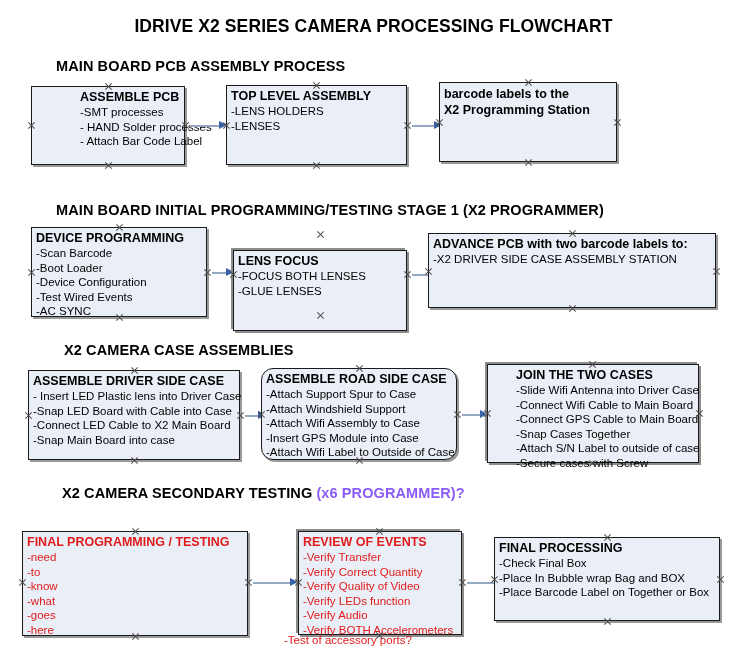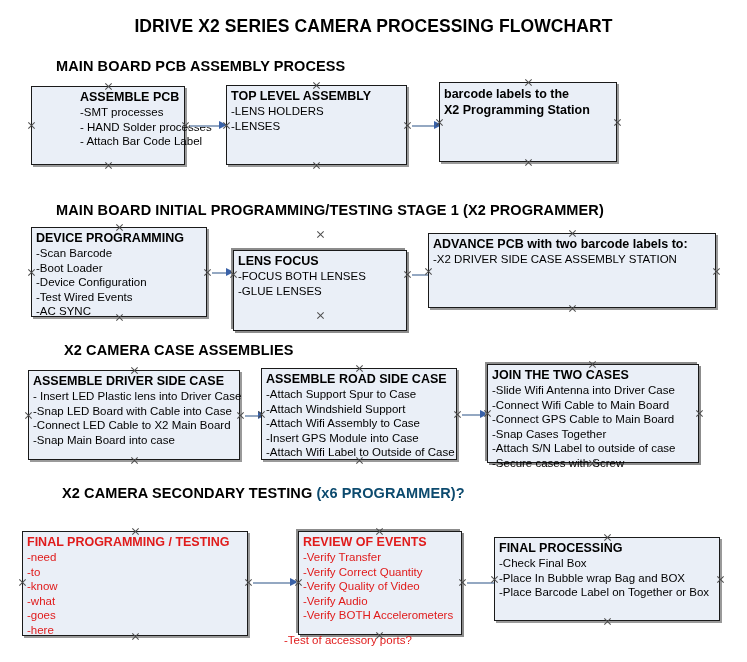--- a/index.html
+++ b/index.html
@@ -37,21 +37,21 @@
   }
   .section-title {
     position: absolute;
     font-size: 14.5px;
     font-weight: bold;
     white-space: nowrap;
     letter-spacing: 0.1px;
     margin-left: 32px;
   }
   .section-title .accent {
-    color: #0c4a6e;
+    color: #8b5cf6;
   }
 
   
   .box {
     position: absolute;
     background: #eaeff7;
     border: 1px solid #1a1a1a;
     box-sizing: border-box;
     overflow: visible;
   }
@@ -248,39 +248,39 @@
     </div>
   </div>
   <div class="handle" style="left:130px; top:366px;"></div>
   <div class="handle" style="left:130px; top:456px;"></div>
   <div class="handle" style="left:24px; top:411px;"></div>
   <div class="handle" style="left:236px; top:411px;"></div>
 
   <div class="connector" style="left:245px; top:415px; width:18px;"></div>
   <div class="arrow-head" style="left:258px; top:411px;"></div>
 
-  <div class="box shadow-br" style="left:261px; top:368px; width:196px; height:92px;">
+  <div class="box shadow-br" style="left:261px; top:368px; width:196px; height:92px;border-radius:12px;">
     <div class="box-inner">
       <div class="box-title">ASSEMBLE ROAD SIDE CASE</div>
       <div class="box-line">-Attach Support Spur to Case</div>
       <div class="box-line">-Attach Windshield Support</div>
       <div class="box-line">-Attach Wifi Assembly to Case</div>
       <div class="box-line">-Insert GPS Module into Case</div>
       <div class="box-line">-Attach Wifi Label to Outside of Case</div>
     </div>
   </div>
   <div class="handle" style="left:355px; top:364px;"></div>
   <div class="handle" style="left:355px; top:456px;"></div>
   <div class="handle" style="left:257px; top:410px;"></div>
   <div class="handle" style="left:453px; top:410px;"></div>
 
   <div class="connector" style="left:462px; top:414px; width:22px;"></div>
   <div class="arrow-head" style="left:480px; top:410px;"></div>
 
-  <div class="box framed" style="left:487px; top:364px; width:212px; height:99px;">
+  <div class="box framed" style="left:487px; top:364px; width:212px; height:99px;padding-left:24px;">
     <div class="box-inner">
       <div class="box-title">JOIN THE TWO CASES</div>
       <div class="box-line">-Slide Wifi Antenna into Driver Case</div>
       <div class="box-line">-Connect Wifi Cable to Main Board</div>
       <div class="box-line">-Connect GPS Cable to Main Board</div>
       <div class="box-line">-Snap Cases Together</div>
       <div class="box-line">-Attach S/N Label to outside of case</div>
       <div class="box-line">-Secure cases with Screw</div>
     </div>
   </div>
@@ -311,20 +311,21 @@
 
   <div class="connector" style="left:253px; top:582px; width:40px;"></div>
   <div class="arrow-head" style="left:290px; top:578px;"></div>
 
   <div class="box red framed" style="left:298px; top:531px; width:164px; height:104px;">
     <div class="box-inner">
       <div class="box-title">REVIEW OF EVENTS</div>
       <div class="box-line">-Verify Transfer</div>
       <div class="box-line">-Verify Correct Quantity</div>
       <div class="box-line">-Verify Quality of Video</div>
+      <div class="box-line">-Verify LEDs function</div>
       <div class="box-line">-Verify Audio</div>
       <div class="box-line">-Verify BOTH Accelerometers</div>
     </div>
   </div>
   <div class="overflow-line" style="left:284px; top:633px;">-Test of accessory ports?</div>
   <div class="handle" style="left:375px; top:527px;"></div>
   <div class="handle" style="left:375px; top:631px;"></div>
   <div class="handle" style="left:294px; top:578px;"></div>
   <div class="handle" style="left:458px; top:578px;"></div>
 

